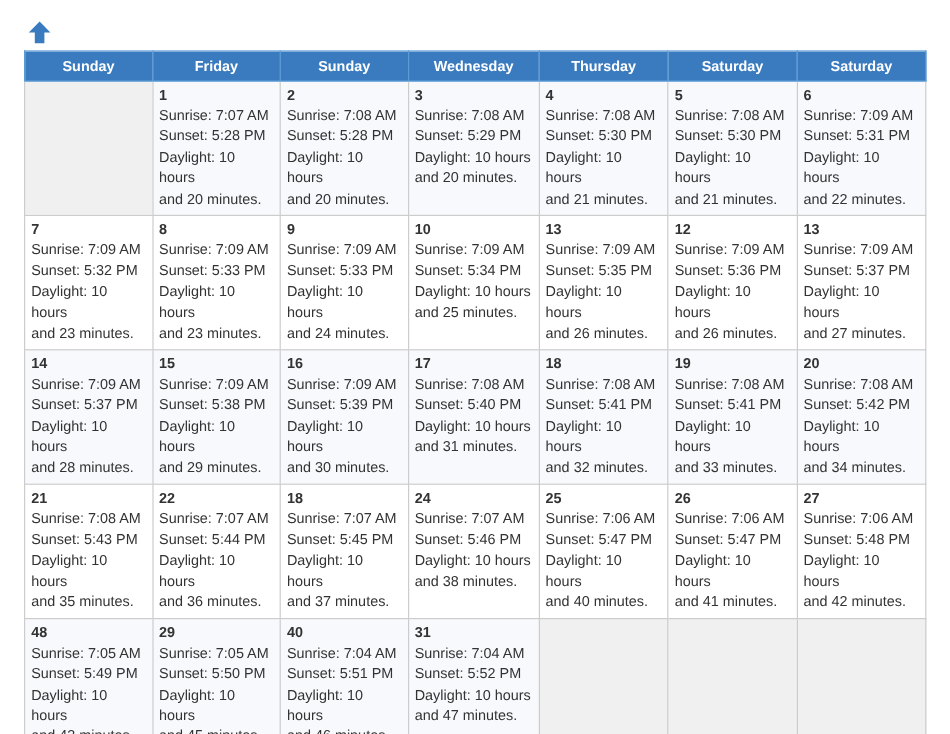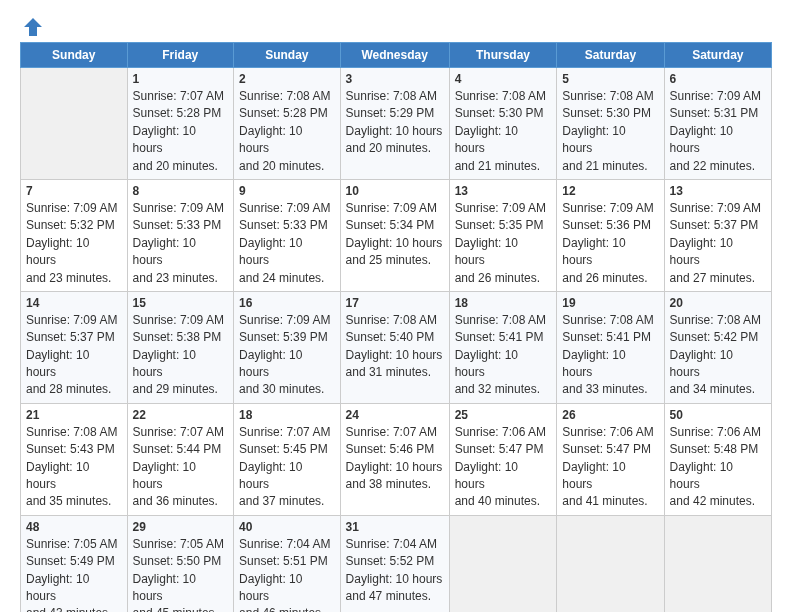--- a/index.html
+++ b/index.html
@@ -224,21 +224,21 @@
           </td>
           <td>
             <span class="day-num">25</span>
             <div class="day-info">Sunrise: 7:06 AM<br>Sunset: 5:47 PM<br>Daylight: 10 hours<br>and 40 minutes.</div>
           </td>
           <td>
             <span class="day-num">26</span>
             <div class="day-info">Sunrise: 7:06 AM<br>Sunset: 5:47 PM<br>Daylight: 10 hours<br>and 41 minutes.</div>
           </td>
           <td>
-            <span class="day-num">50</span>
+            <span class="day-num">27</span>
             <div class="day-info">Sunrise: 7:06 AM<br>Sunset: 5:48 PM<br>Daylight: 10 hours<br>and 42 minutes.</div>
           </td>
         </tr>
         <tr>
           <td>
             <span class="day-num">48</span>
             <div class="day-info">Sunrise: 7:05 AM<br>Sunset: 5:49 PM<br>Daylight: 10 hours<br>and 43 minutes.</div>
           </td>
           <td>
             <span class="day-num">29</span>

